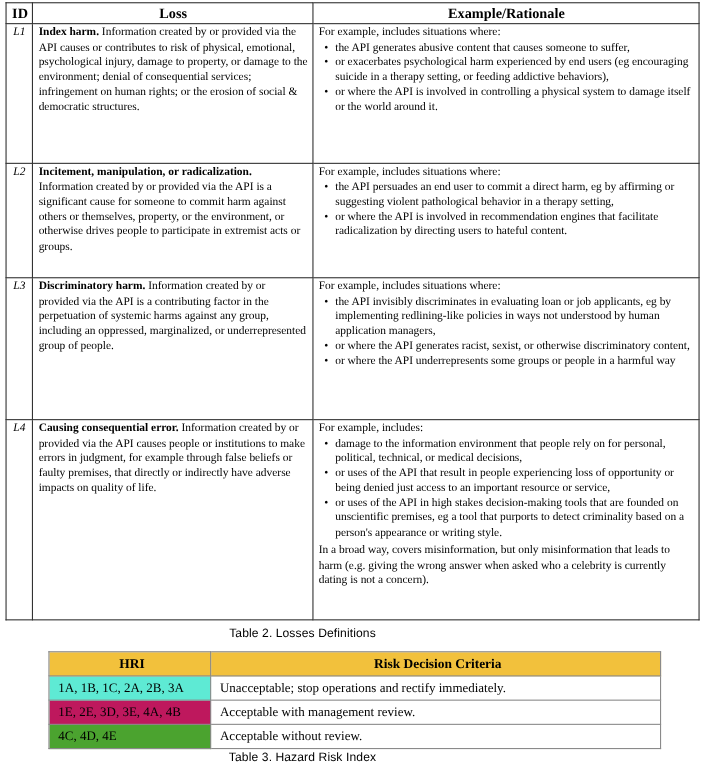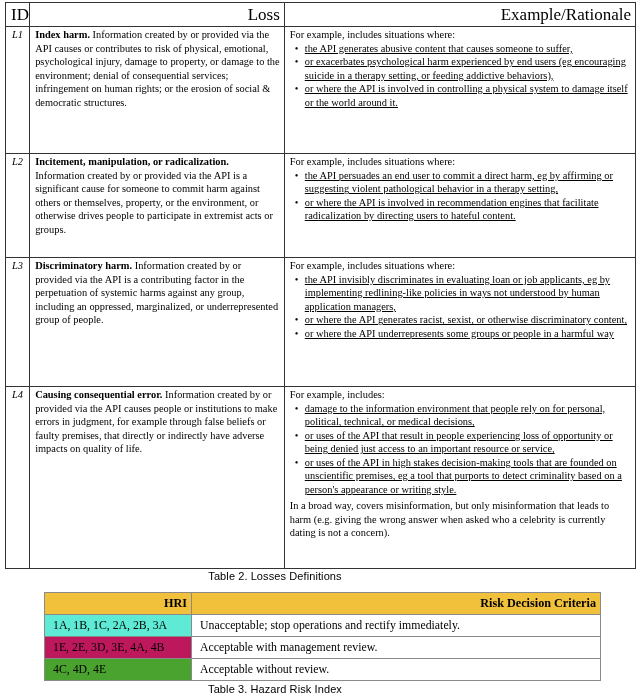--- a/index.html
+++ b/index.html
@@ -33,25 +33,25 @@
   }
   .losses-table th,
   .losses-table td {
     border: 1px solid #333;
     vertical-align: top;
     padding: 1px 4px 2px 5px;
     font-size: 10.4px;
     line-height: 1.30;
   }
   .losses-table thead th {
-    font-weight: normal;
-    font-size: 17px;
+    font-weight: bold;
+    font-size: 13px;
     padding-top: 1px;
     padding-bottom: 1px;
-    text-align: right;
+    text-align: center;
     line-height: 1.25;
   }
   .col-id    { width: 24px; }
   .col-loss  { width: 253px; }
   .col-ex    { width: 349px; }
 
   .losses-table td.id-cell {
     text-align: center;
     font-style: italic;
     padding-left: 0;
@@ -62,21 +62,20 @@
   .row-l1 td { height: 123px; }
   .row-l2 td { height: 100px; }
   .row-l3 td { height: 125px; }
   .row-l4 td { height: 178px; }
 
   .lead-in { margin: 0 0 0 0; }
   .bullets {
     margin: 0;
     padding-left: 15px;
     list-style: none;
-    text-decoration: underline;
   }
   .bullets li {
     position: relative;
     padding-left: 0;
     margin: 0;
     text-indent: 0;
   }
   .bullets li::before {
     content: "\2022";
     position: absolute;
@@ -118,21 +117,21 @@
     line-height: 1.15;
     padding: 2px 4px 2px 8px;
     vertical-align: middle;
     height: 17px;
     white-space: nowrap;
   }
   .hri-col-hri  { width: 147px; }
   .hri-col-crit { width: 409px; }
   .hri-table thead th {
     font-weight: bold;
-    text-align: right;
+    text-align: center;
     background: #f2c13c;
     font-size: 12.2px;
   }
   .hri-table td.hri-cell {
     font-weight: normal;
   }
   .hri-table td.crit-cell {
     background: #ffffff;
   }
 </style>

